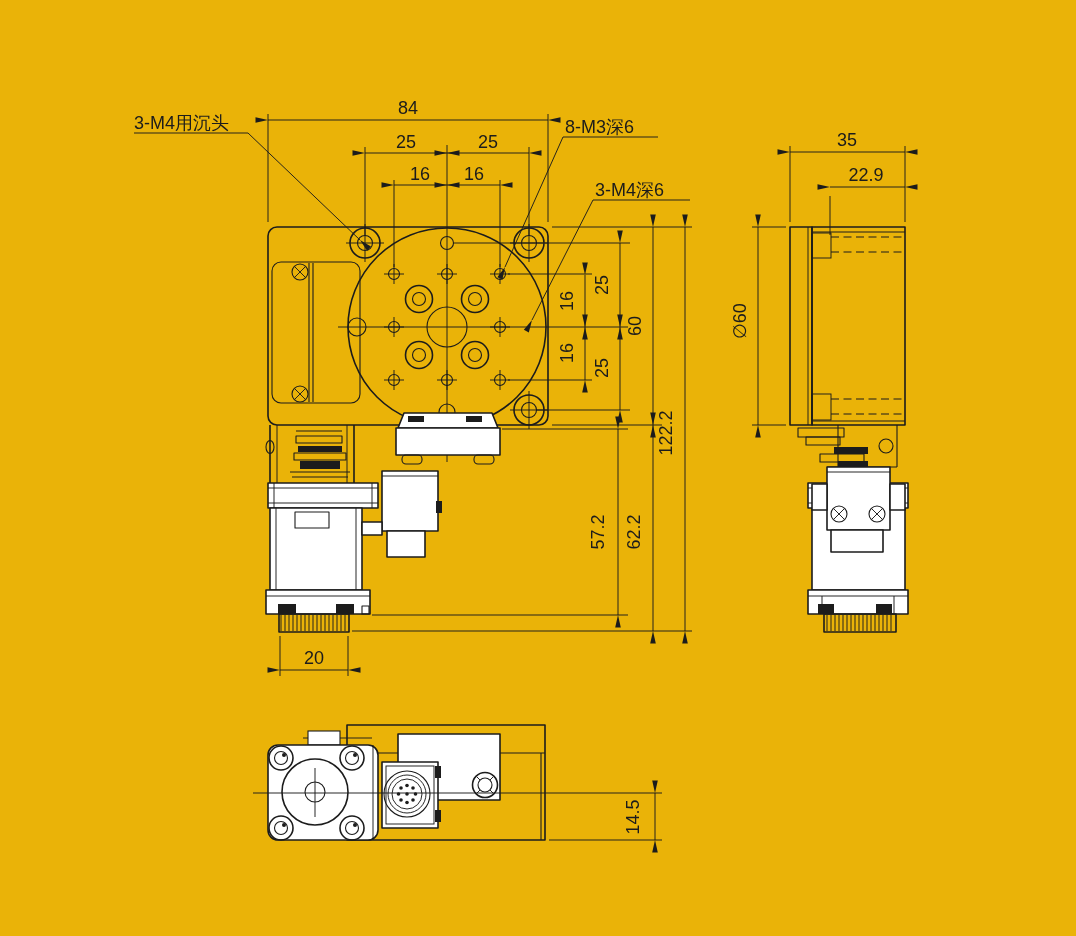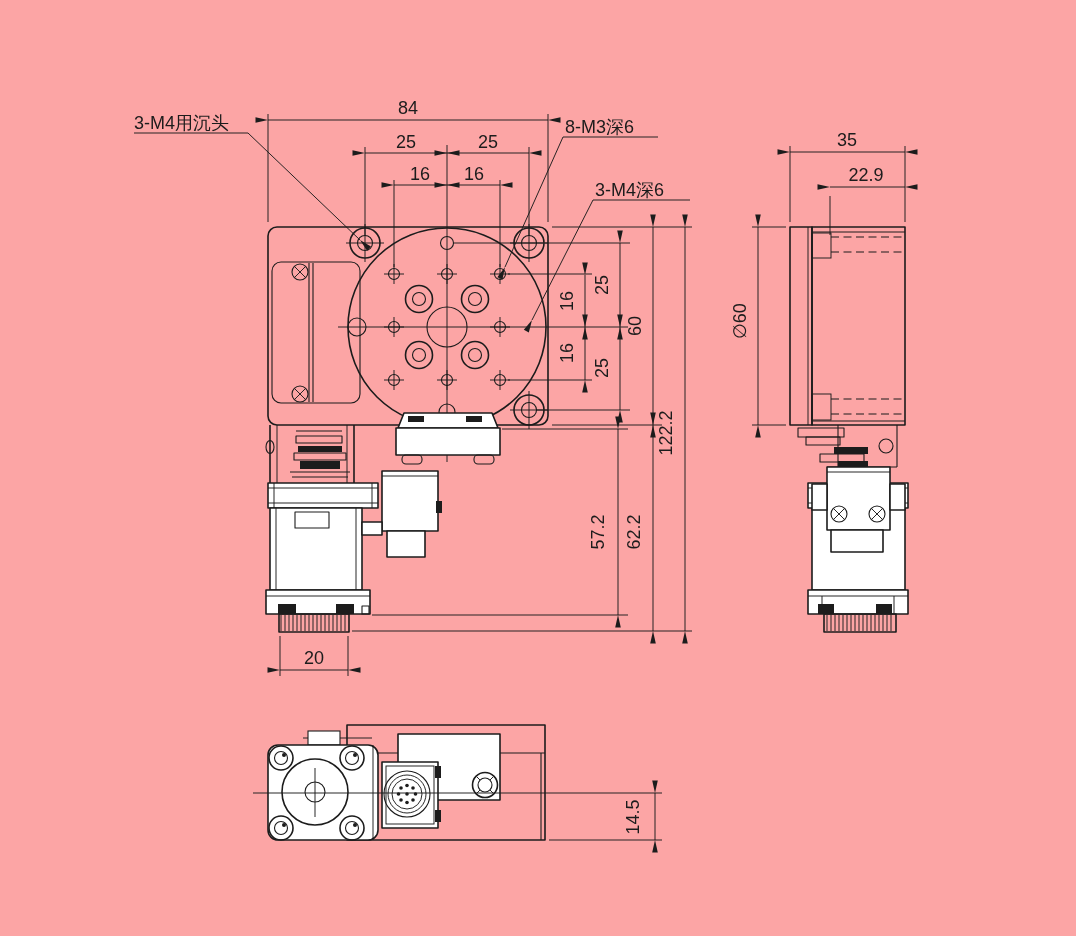--- a/index.html
+++ b/index.html
@@ -1,16 +1,16 @@
 <!DOCTYPE html>
 <html><head>
 <meta charset="utf-8">
 <style>
   html,body { margin:0; padding:0; background:#ffffff; }
-  .sheet { position:relative; width:1076px; height:936px; background:#fca5a5; overflow:hidden; }
+  .sheet { position:relative; width:1076px; height:936px; background:#eab308; overflow:hidden; }
   svg { display:block; }
   .o  { fill:none; stroke:#1c1c1c; stroke-width:1.6; stroke-linejoin:round; }
   .ow { fill:#ffffff; stroke:#1c1c1c; stroke-width:1.6; stroke-linejoin:round; }
   .m  { fill:none; stroke:#1c1c1c; stroke-width:1.1; stroke-linejoin:round; }
   .mw { fill:#ffffff; stroke:#1c1c1c; stroke-width:1.1; }
   .t  { fill:none; stroke:#1c1c1c; stroke-width:0.95; }
   .h  { fill:none; stroke:#1c1c1c; stroke-width:1.1; stroke-dasharray:8 4.5; }
   .dk { fill:#1c1c1c; stroke:none; }
   .dim  { fill:none; stroke:#1c1c1c; stroke-width:0.95; marker-start:url(#ah); marker-end:url(#ah); }
   .lead { fill:none; stroke:#1c1c1c; stroke-width:0.95; marker-end:url(#ah); }

